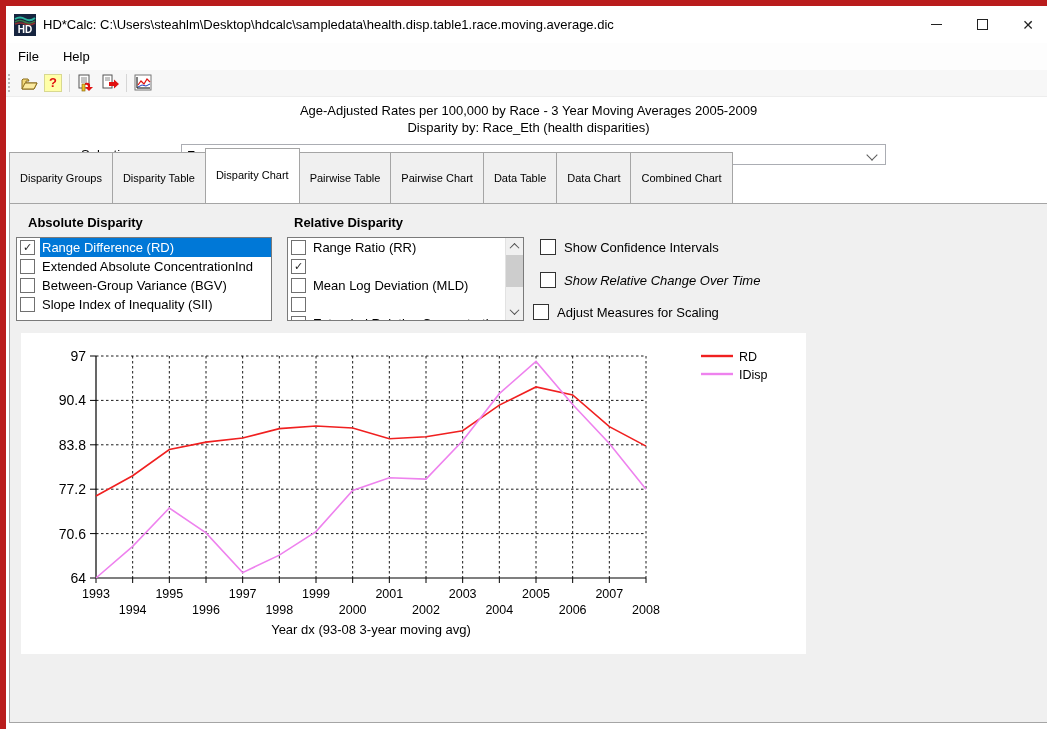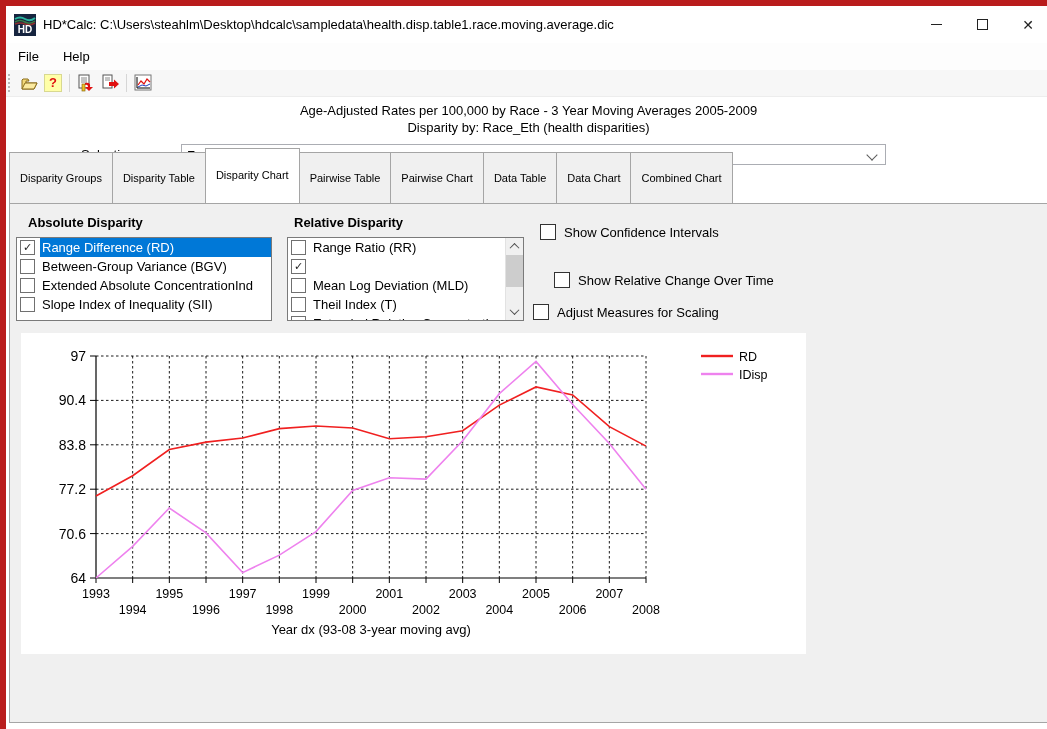--- a/index.html
+++ b/index.html
@@ -151,25 +151,25 @@
   <div class="grp-title" style="left:22px;top:209px;">Absolute Disparity</div>
   <div class="grp-title" style="left:288px;top:209px;">Relative Disparity</div>
 
   <div class="listbox" id="abs-list" style="left:10px;top:231px;width:256px;height:84px;">
       <div class="lb-row sel">
         <span class="lb-cb">✓</span>
         <span class="lb-label">Range Difference (RD)</span>
       </div>
       <div class="lb-row">
         <span class="lb-cb"></span>
+        <span class="lb-label">Extended Absolute ConcentrationInd</span>
+      </div>
+      <div class="lb-row">
+        <span class="lb-cb"></span>
         <span class="lb-label">Between-Group Variance (BGV)</span>
-      </div>
-      <div class="lb-row">
-        <span class="lb-cb"></span>
-        <span class="lb-label">Extended Absolute ConcentrationInd</span>
       </div>
       <div class="lb-row">
         <span class="lb-cb"></span>
         <span class="lb-label">Slope Index of Inequality (SII)</span>
       </div>
     </div>
   <div class="listbox" id="rel-list" style="left:281px;top:231px;width:237px;height:84px;padding-right:17px;">
     <div class="rel-scroll">
       <div class="sb-btn" style="top:0;">
           <span class="sb-chev" style="transform:rotate(45deg) translate(1px,1px);"></span>
@@ -185,34 +185,33 @@
       </div>
       <div class="lb-row sel">
         <span class="lb-cb">✓</span>
       </div>
       <div class="lb-row">
         <span class="lb-cb"></span>
         <span class="lb-label">Mean Log Deviation (MLD)</span>
       </div>
       <div class="lb-row">
         <span class="lb-cb"></span>
-        <span class="lb-label">Theil Index (T)</span>
       </div>
       <div class="lb-row">
         <span class="lb-cb"></span>
         <span class="lb-label">Extended Relative Concentration</span>
       </div>
     </div>
 
   <div id="opt-container">
-      <div class="opt" style="left: 534px; top: 218px;">
+      <div class="opt" style="left: 534px; top: 233px;">
         <span class="opt-cb"></span>
         <span class="opt-label">Show Confidence Intervals</span>
       </div>
-      <div class="opt" style="left: 548px; top: 266px;">
+      <div class="opt" style="left: 534px; top: 266px; font-style: italic;">
         <span class="opt-cb"></span>
         <span class="opt-label">Show Relative Change Over Time</span>
       </div>
       <div class="opt" style="left: 527px; top: 298px;">
         <span class="opt-cb"></span>
         <span class="opt-label">Adjust Measures for Scaling</span>
       </div>
     </div>
 
   <div class="chart-panel">

